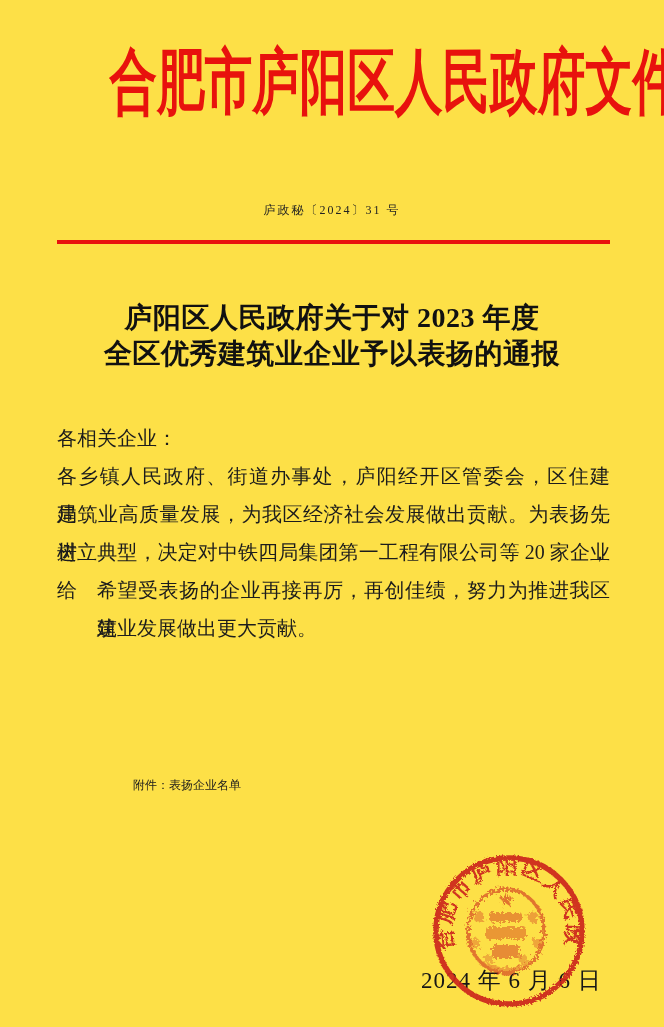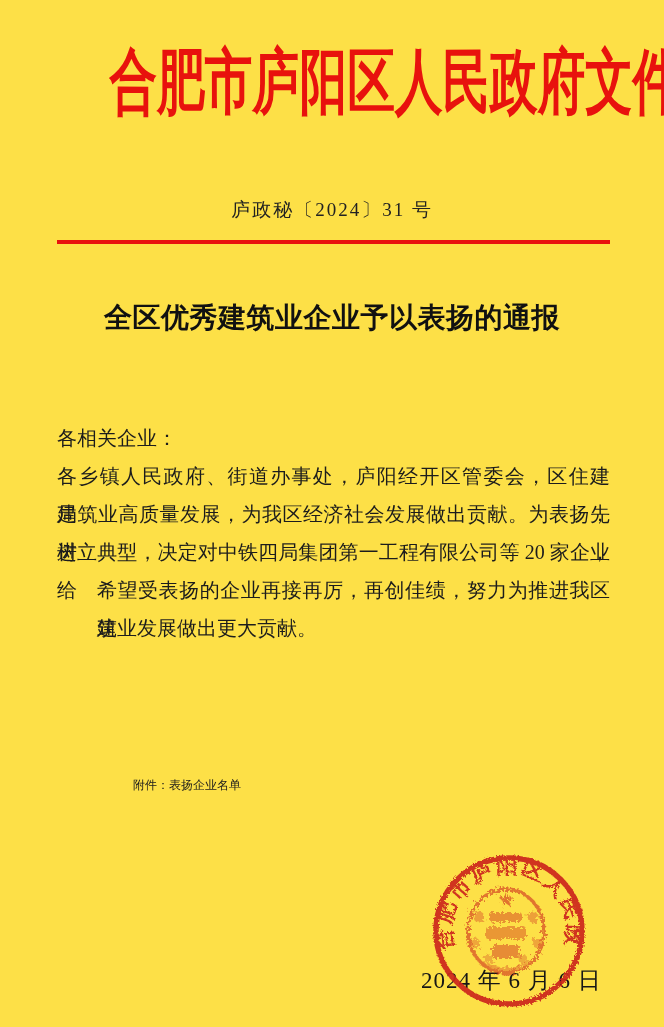--- a/index.html
+++ b/index.html
@@ -13,21 +13,21 @@
   .letterhead {
     position:absolute; top:36px; left:0; width:664px; height:92px;
     line-height:92px; text-align:center; white-space:nowrap;
     font-size:71px; font-weight:bold; color:#e8120d;
     transform:scaleX(0.67); transform-origin:50% 50%;
     letter-spacing:0px;
   }
   
   .docnum {
     position:absolute; top:196px; left:0; width:664px; height:28px;
-    line-height:28px; text-align:center; font-size:19px;
+    line-height:28px; text-align:center; font-size:12px;
     letter-spacing:2px; color:#222;
   }
   
   .redline {
     position:absolute; top:240px; left:57px; width:553px; height:4px;
     background:#e8120d;
   }
   
   .title {
     position:absolute; top:300px; left:0; width:664px;
@@ -62,20 +62,21 @@
 
 <div class="page">
 
   <div class="letterhead">合肥市庐阳区人民政府文件</div>
 
   <div class="docnum">庐政秘〔2024〕31 号</div>
 
   <div class="redline"></div>
 
   <div class="title">
+    <div>庐阳区人民政府关于对 2023 年度</div>
     <div>全区优秀建筑业企业予以表扬的通报</div>
   </div>
 
   <div class="body-block">
     <div class="bline">各相关企业：</div>
     <div class="bline fill">各乡镇人民政府、街道办事处，庐阳经开区管委会，区住建局，</div>
     <div class="bline fill">建筑业高质量发展，为我区经济社会发展做出贡献。为表扬先进，</div>
     <div class="bline fill">树立典型，决定对中铁四局集团第一工程有限公司等 20 家企业给</div>
     <div class="bline ind fill">希望受表扬的企业再接再厉，再创佳绩，努力为推进我区建</div>
     <div class="bline ind">筑业发展做出更大贡献。</div>

